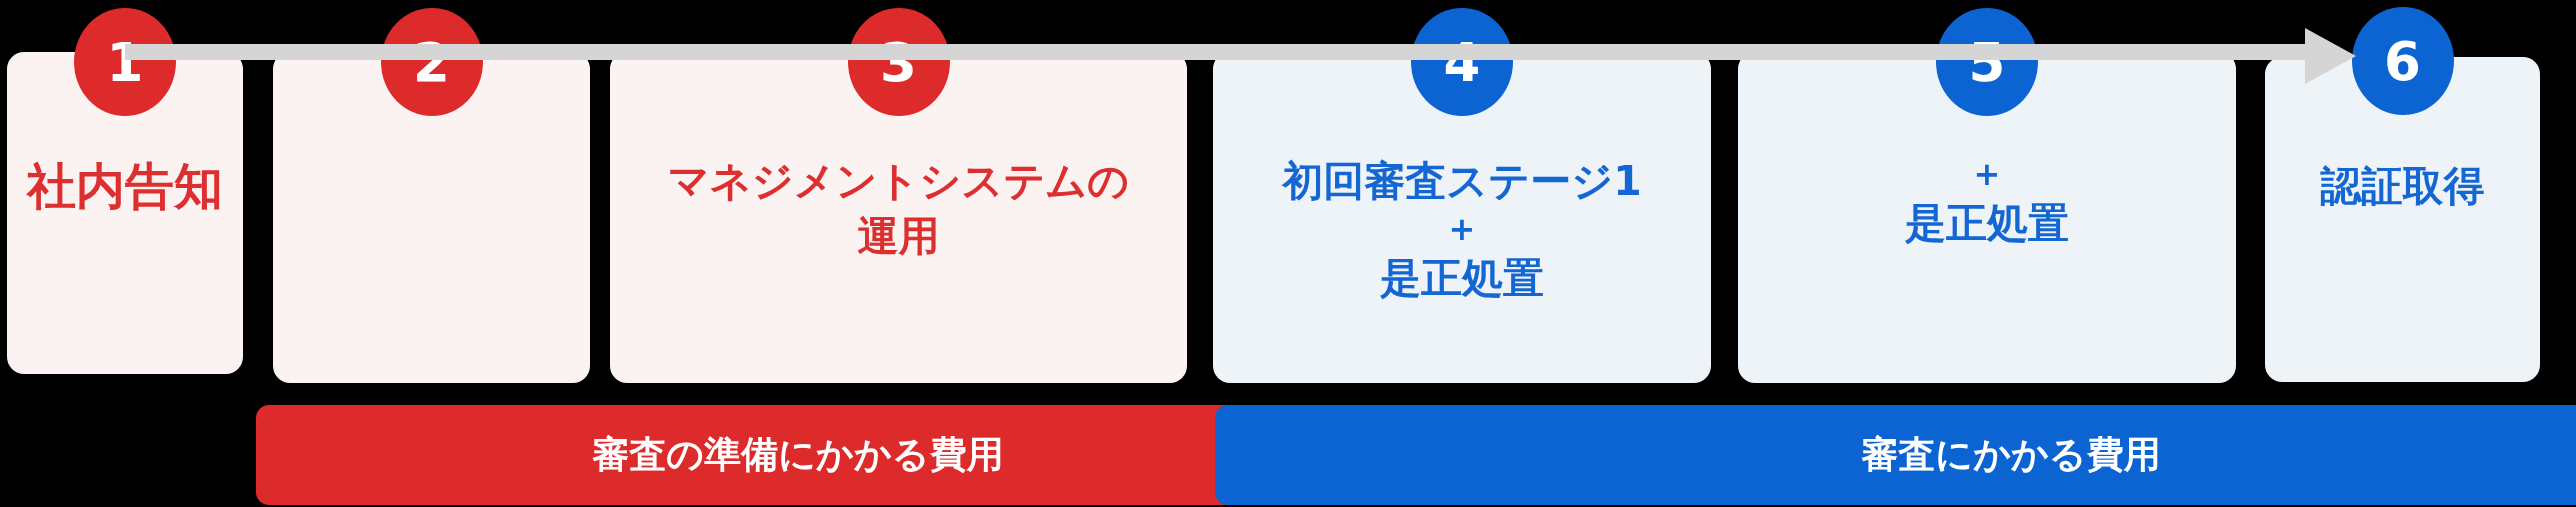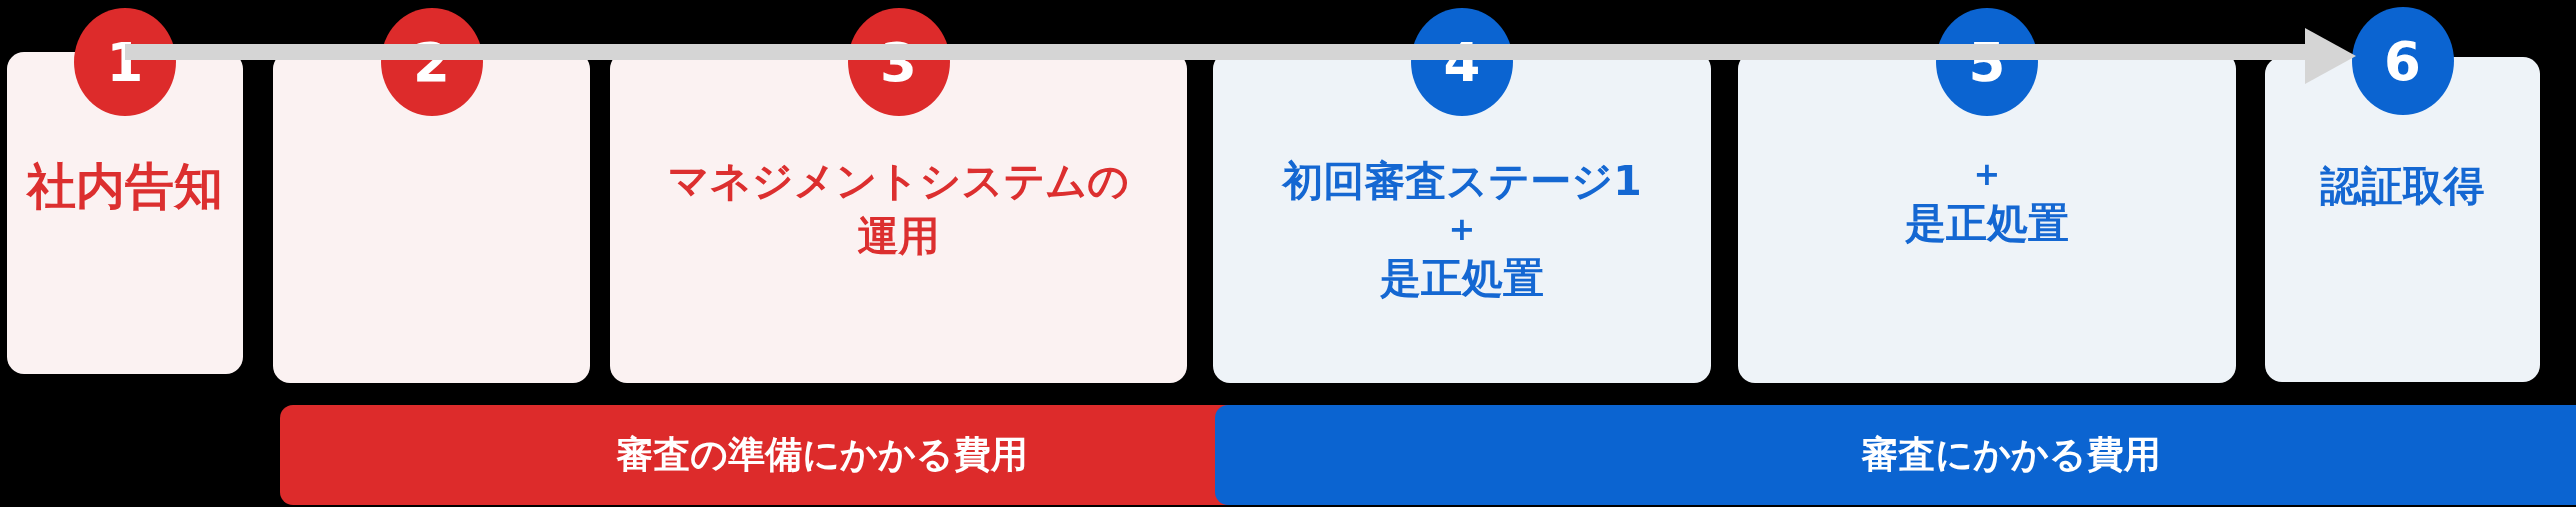--- a/index.html
+++ b/index.html
@@ -89,21 +89,21 @@
   .cost-bar{
     position:absolute;
     top:405px;
     height:100px;
     border-radius:13px;
     display:flex; align-items:center; justify-content:center;
     color:var(--white);
     font-size:37px;
     z-index:1;
   }
-  .cost-bar.red-bar{ left:280px;  width:1084px; background:var(--red); }
+  .cost-bar.red-bar{ left:256px;  width:1084px; background:var(--red); }
   .cost-bar.blue-bar{ left:1215px; width:1592px; background:var(--blue); }
 </style>
 </head>
 <body>
 
 <div class="canvas">
 
   <div class="timeline"></div>
   <div class="timeline-arrow"></div>
 

